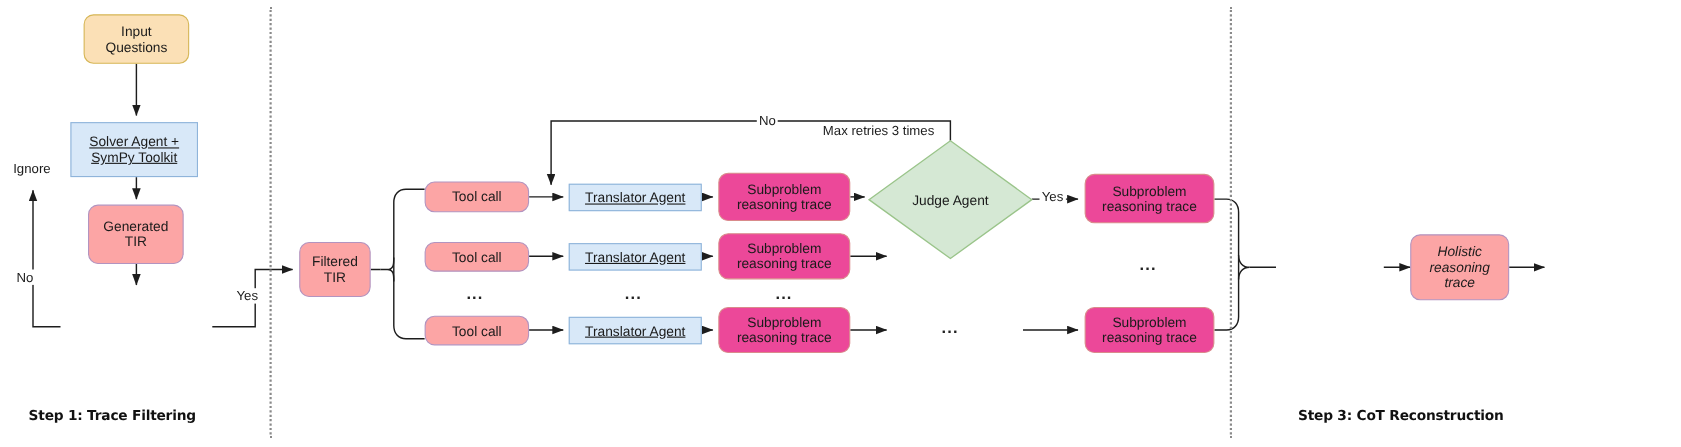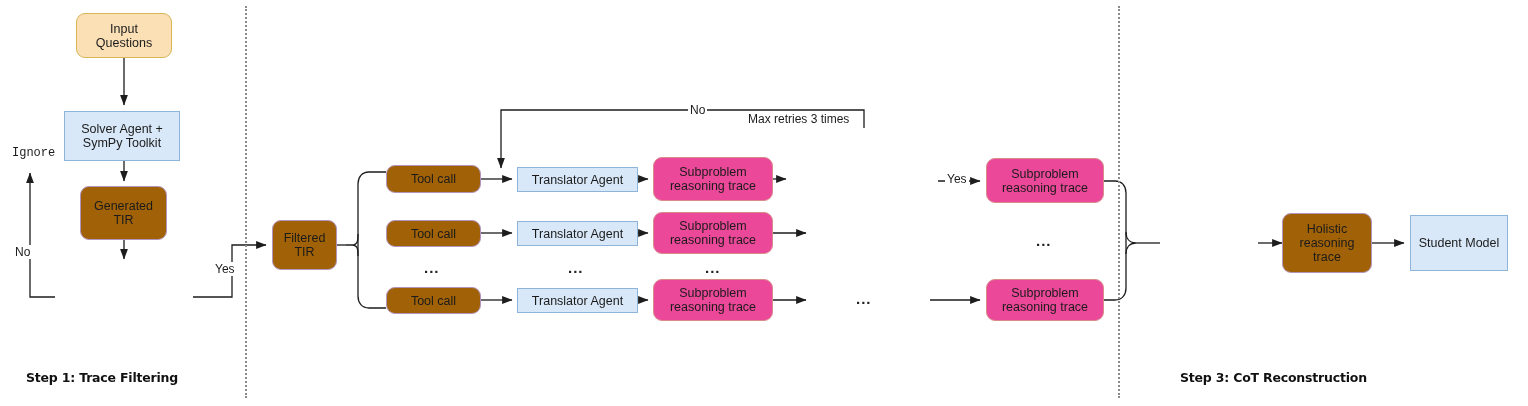--- a/index.html
+++ b/index.html
@@ -2,25 +2,25 @@
 <html><head>
 <meta charset="utf-8">
 <style>
   html,body{margin:0;padding:0;background:#ffffff;}
   body{width:1528px;height:406px;font-family:"Liberation Sans",sans-serif;color:#1d1d1d;}
   #stage{position:relative;width:1520px;height:406px;overflow:hidden;background:#fff;padding-left:40px;}
 
   .node{position:absolute;box-sizing:border-box;display:flex;align-items:center;justify-content:center;
         text-align:center;line-height:1.12;font-size:12.5px;color:#1b1b1b;padding:1px 3px;}
   .r-round{border-radius:9px;}
-  .r-sq{border-radius:0;}
+  .r-sq{border-radius:0;text-decoration:underline;}
 
   .c-orange{background:#fbe0b6;border:1.2px solid #d6b656;}
   .c-blue{background:#d8e8f8;border:1.2px solid #8fb4da;}
-  .c-purple{background:#a16207;border:1.2px solid #b294c0;}
+  .c-purple{background:#fca5a5;border:1.2px solid #b294c0;}
   .c-red{background:#ec4899;border:1.2px solid #d98b8b;}
 
   .diamond{position:absolute;}
   .diamond svg{display:block;overflow:visible;}
   .diamond .dlabel{position:absolute;left:0;top:0;width:100%;height:100%;display:flex;
         align-items:center;justify-content:center;font-size:12.5px;color:#1b1b1b;}
 
   .edges{position:absolute;left:0;top:0;width:1528px;height:406px;pointer-events:none;}
 
   .elabel{position:absolute;font-size:12px;color:#1b1b1b;background:#fff;padding:0 2px;white-space:nowrap;}
@@ -98,21 +98,21 @@
 
   <div class="node r-sq c-blue" style="left:64px;top:111px;width:116px;height:50px;">
     <span>Solver Agent +<br>SymPy Toolkit</span>
   </div>
 
   <div class="node r-round c-purple" style="left:80px;top:186px;width:87px;height:54px;">
     <span>Generated<br>TIR</span>
   </div>
 
 
-  <div class="elabel" style="left:10px;top:146px;font-family:Liberation Mono, monospace;">Ignore</div>
+  <div class="elabel" style="left:10px;top:146px;">Ignore</div>
   <div class="elabel" style="left:13px;top:245px;">No</div>
   <div class="elabel" style="left:213px;top:262px;">Yes</div>
 
   <div class="steplabel" style="left:26px;top:370px;">Step 1: Trace Filtering</div>
 
   <div class="node r-round c-purple" style="left:272px;top:220px;width:65px;height:50px;">
     <span>Filtered<br>TIR</span>
   </div>
 
   <div class="node r-round c-purple" style="left:386px;top:165px;width:95px;height:28px;">
@@ -144,37 +144,40 @@
   <div class="node r-round c-red" style="left:653px;top:279px;width:120px;height:42px;">
     <span>Subproblem<br>reasoning trace</span>
   </div>
 
   <div class="ellipsis" style="left:424px;top:259px;">...</div>
   <div class="ellipsis" style="left:568px;top:259px;">...</div>
   <div class="ellipsis" style="left:705px;top:259px;">...</div>
   <div class="ellipsis" style="left:856px;top:290px;">...</div>
   <div class="ellipsis" style="left:1036px;top:232px;">...</div>
 
+  <div class="diamond" style="left:790px;top:128px;width:148px;height:107px;">
+    <svg width="148" height="107" viewBox="0 0 148 107">
+      <polygon points="74,0 148,53.5 74,107 0,53.5" fill="#d5e8d4" stroke="#9ac48a" stroke-width="1.2"></polygon>
+    </svg>
+    <div class="dlabel">Judge Agent</div>
+  </div>
 
   <div class="elabel" style="left:688px;top:103px;">No</div>
   <div class="elabel" style="left:746px;top:92px;margin-top:20px;">Max retries 3 times</div>
   <div class="elabel" style="left:945px;top:172px;">Yes</div>
 
   <div class="node r-round c-red" style="left:986px;top:158px;width:118px;height:45px;">
     <span>Subproblem<br>reasoning trace</span>
   </div>
   <div class="node r-round c-red" style="left:986px;top:279px;width:118px;height:42px;">
     <span>Subproblem<br>reasoning trace</span>
   </div>
 
 
 
-  <div class="node r-round c-purple" style="left:1282px;top:213px;width:90px;height:60px;">
+  <div class="node r-round c-purple" style="left:1282px;top:213px;width:90px;height:60px;font-style:italic;">
     <span>Holistic<br>reasoning<br>trace</span>
   </div>
 
-  <div class="node r-sq c-blue" style="left:1410px;top:215px;width:98px;height:56px;">
-    <span>Student Model</span>
-  </div>
 
   <div class="steplabel" style="left:1180px;top:370px;">Step 3: CoT Reconstruction</div>
 
 </div>
 
 </body></html>

